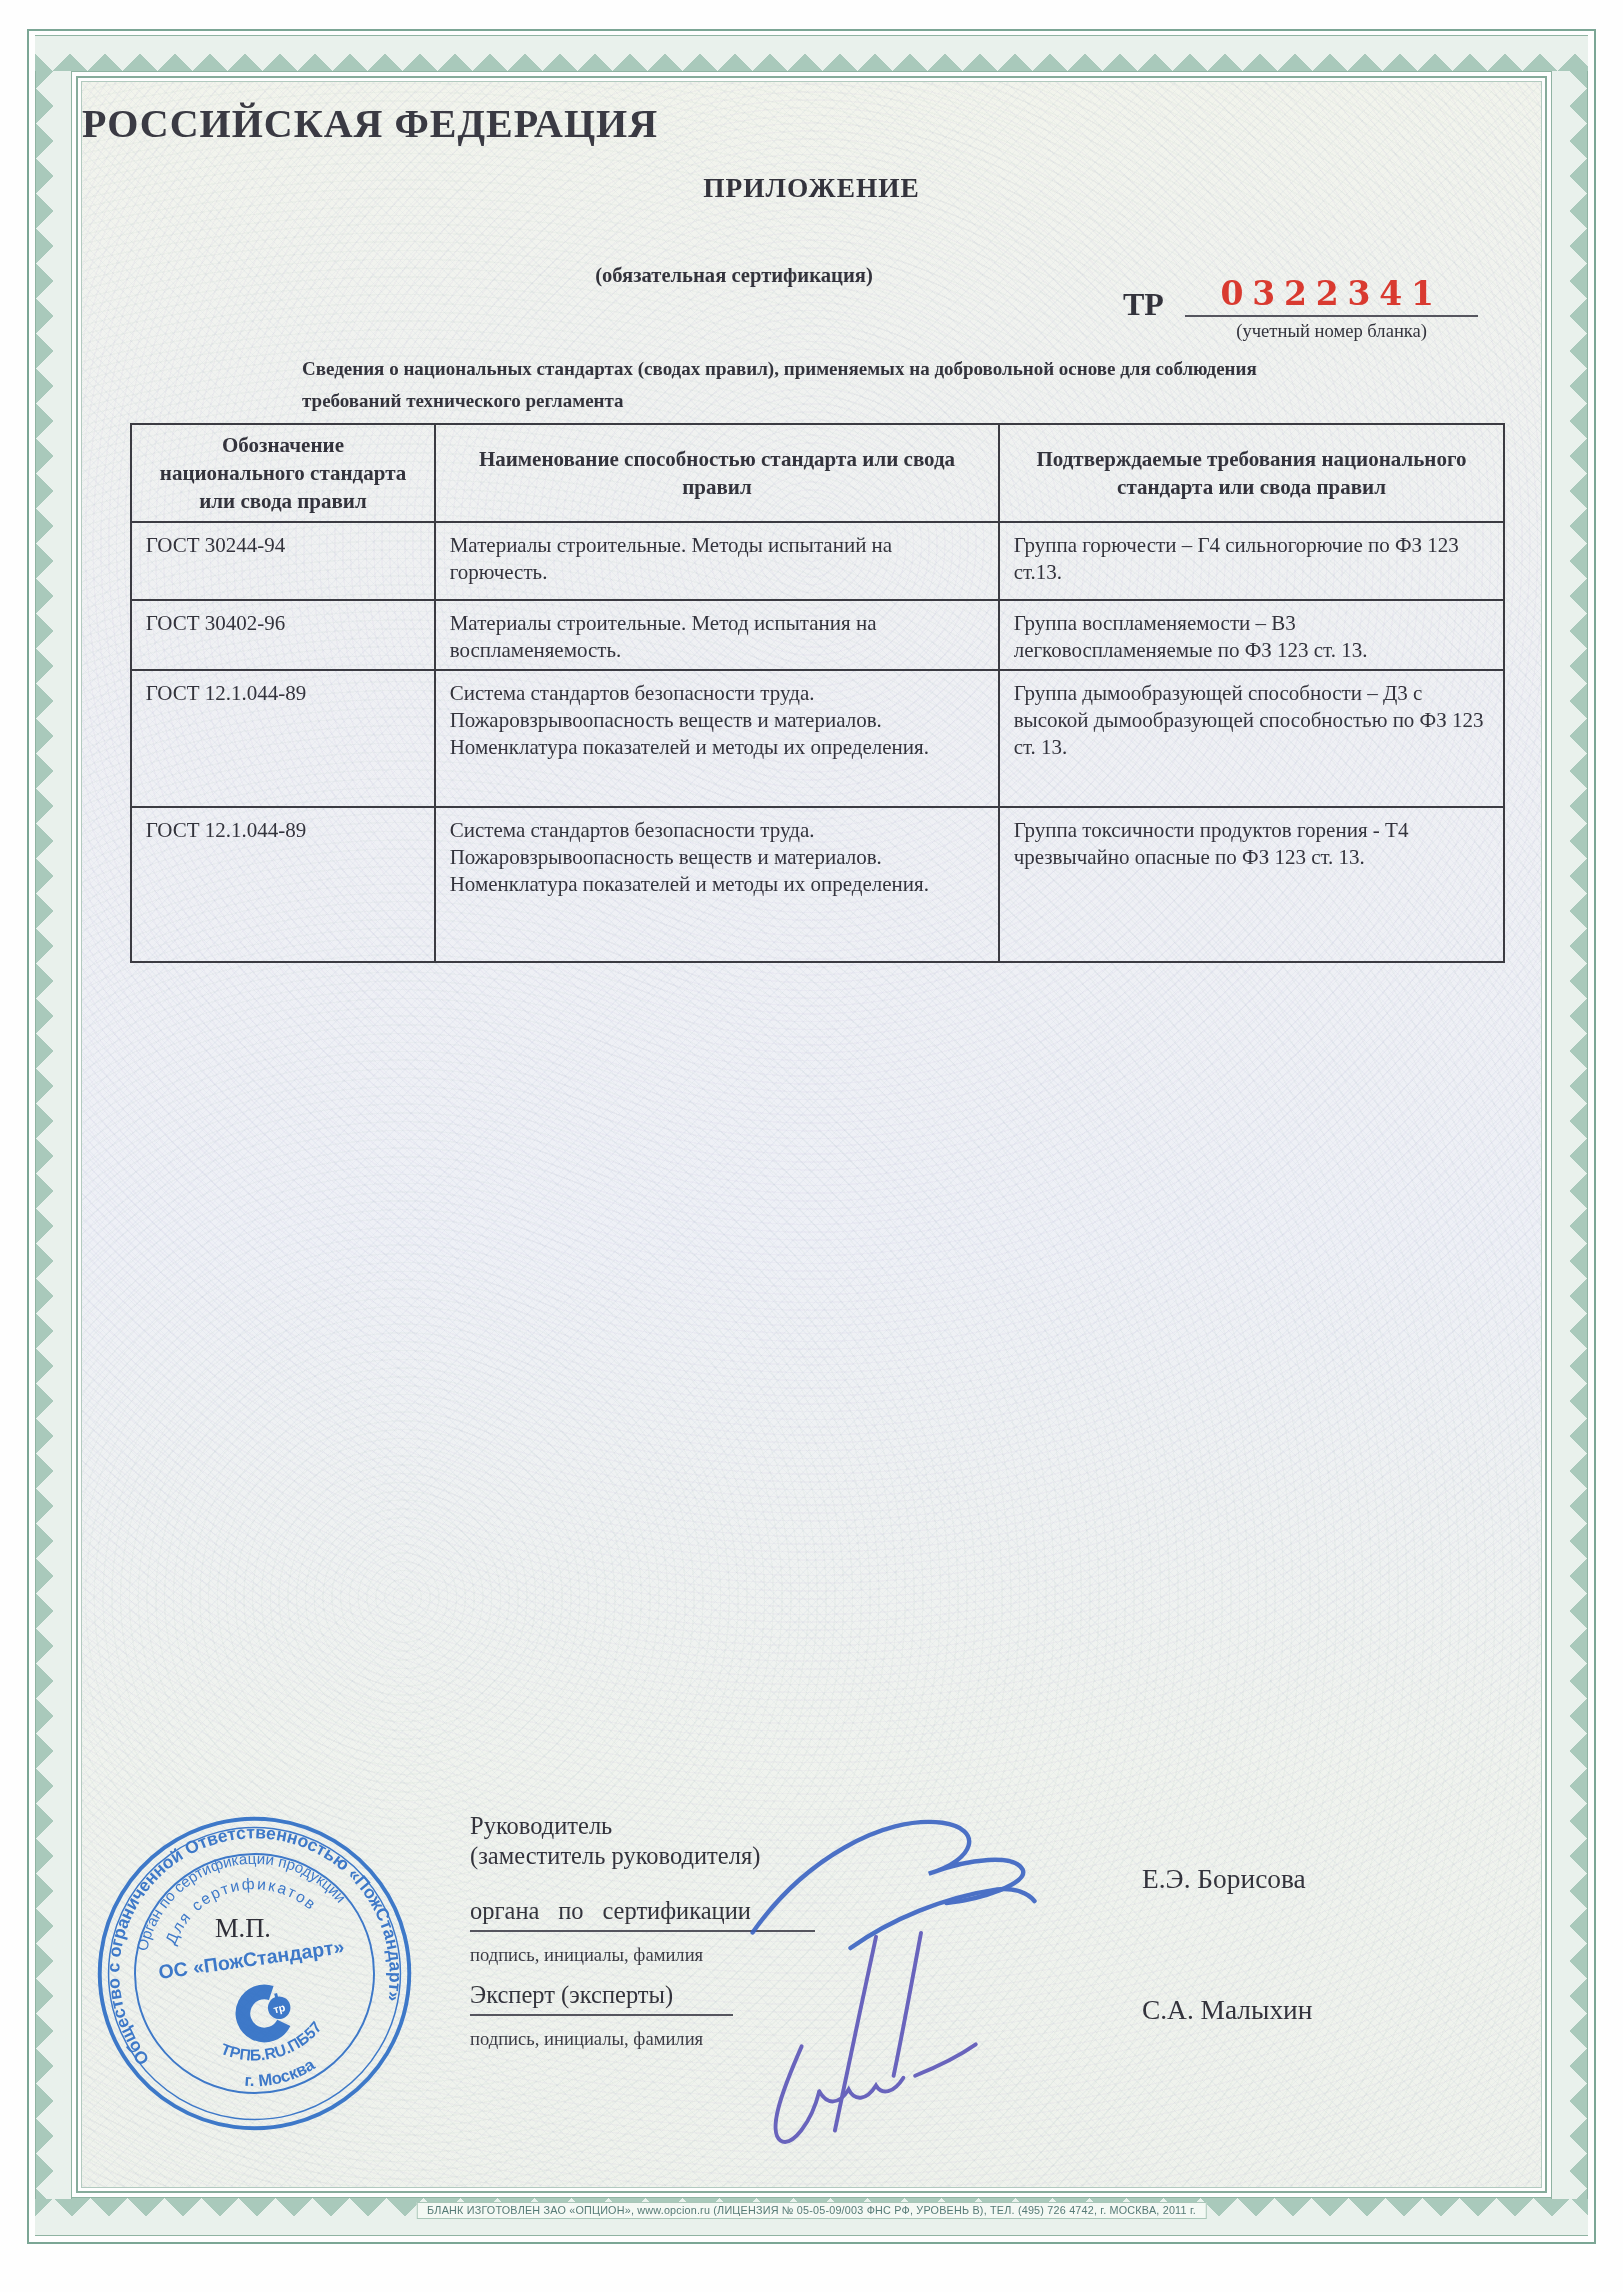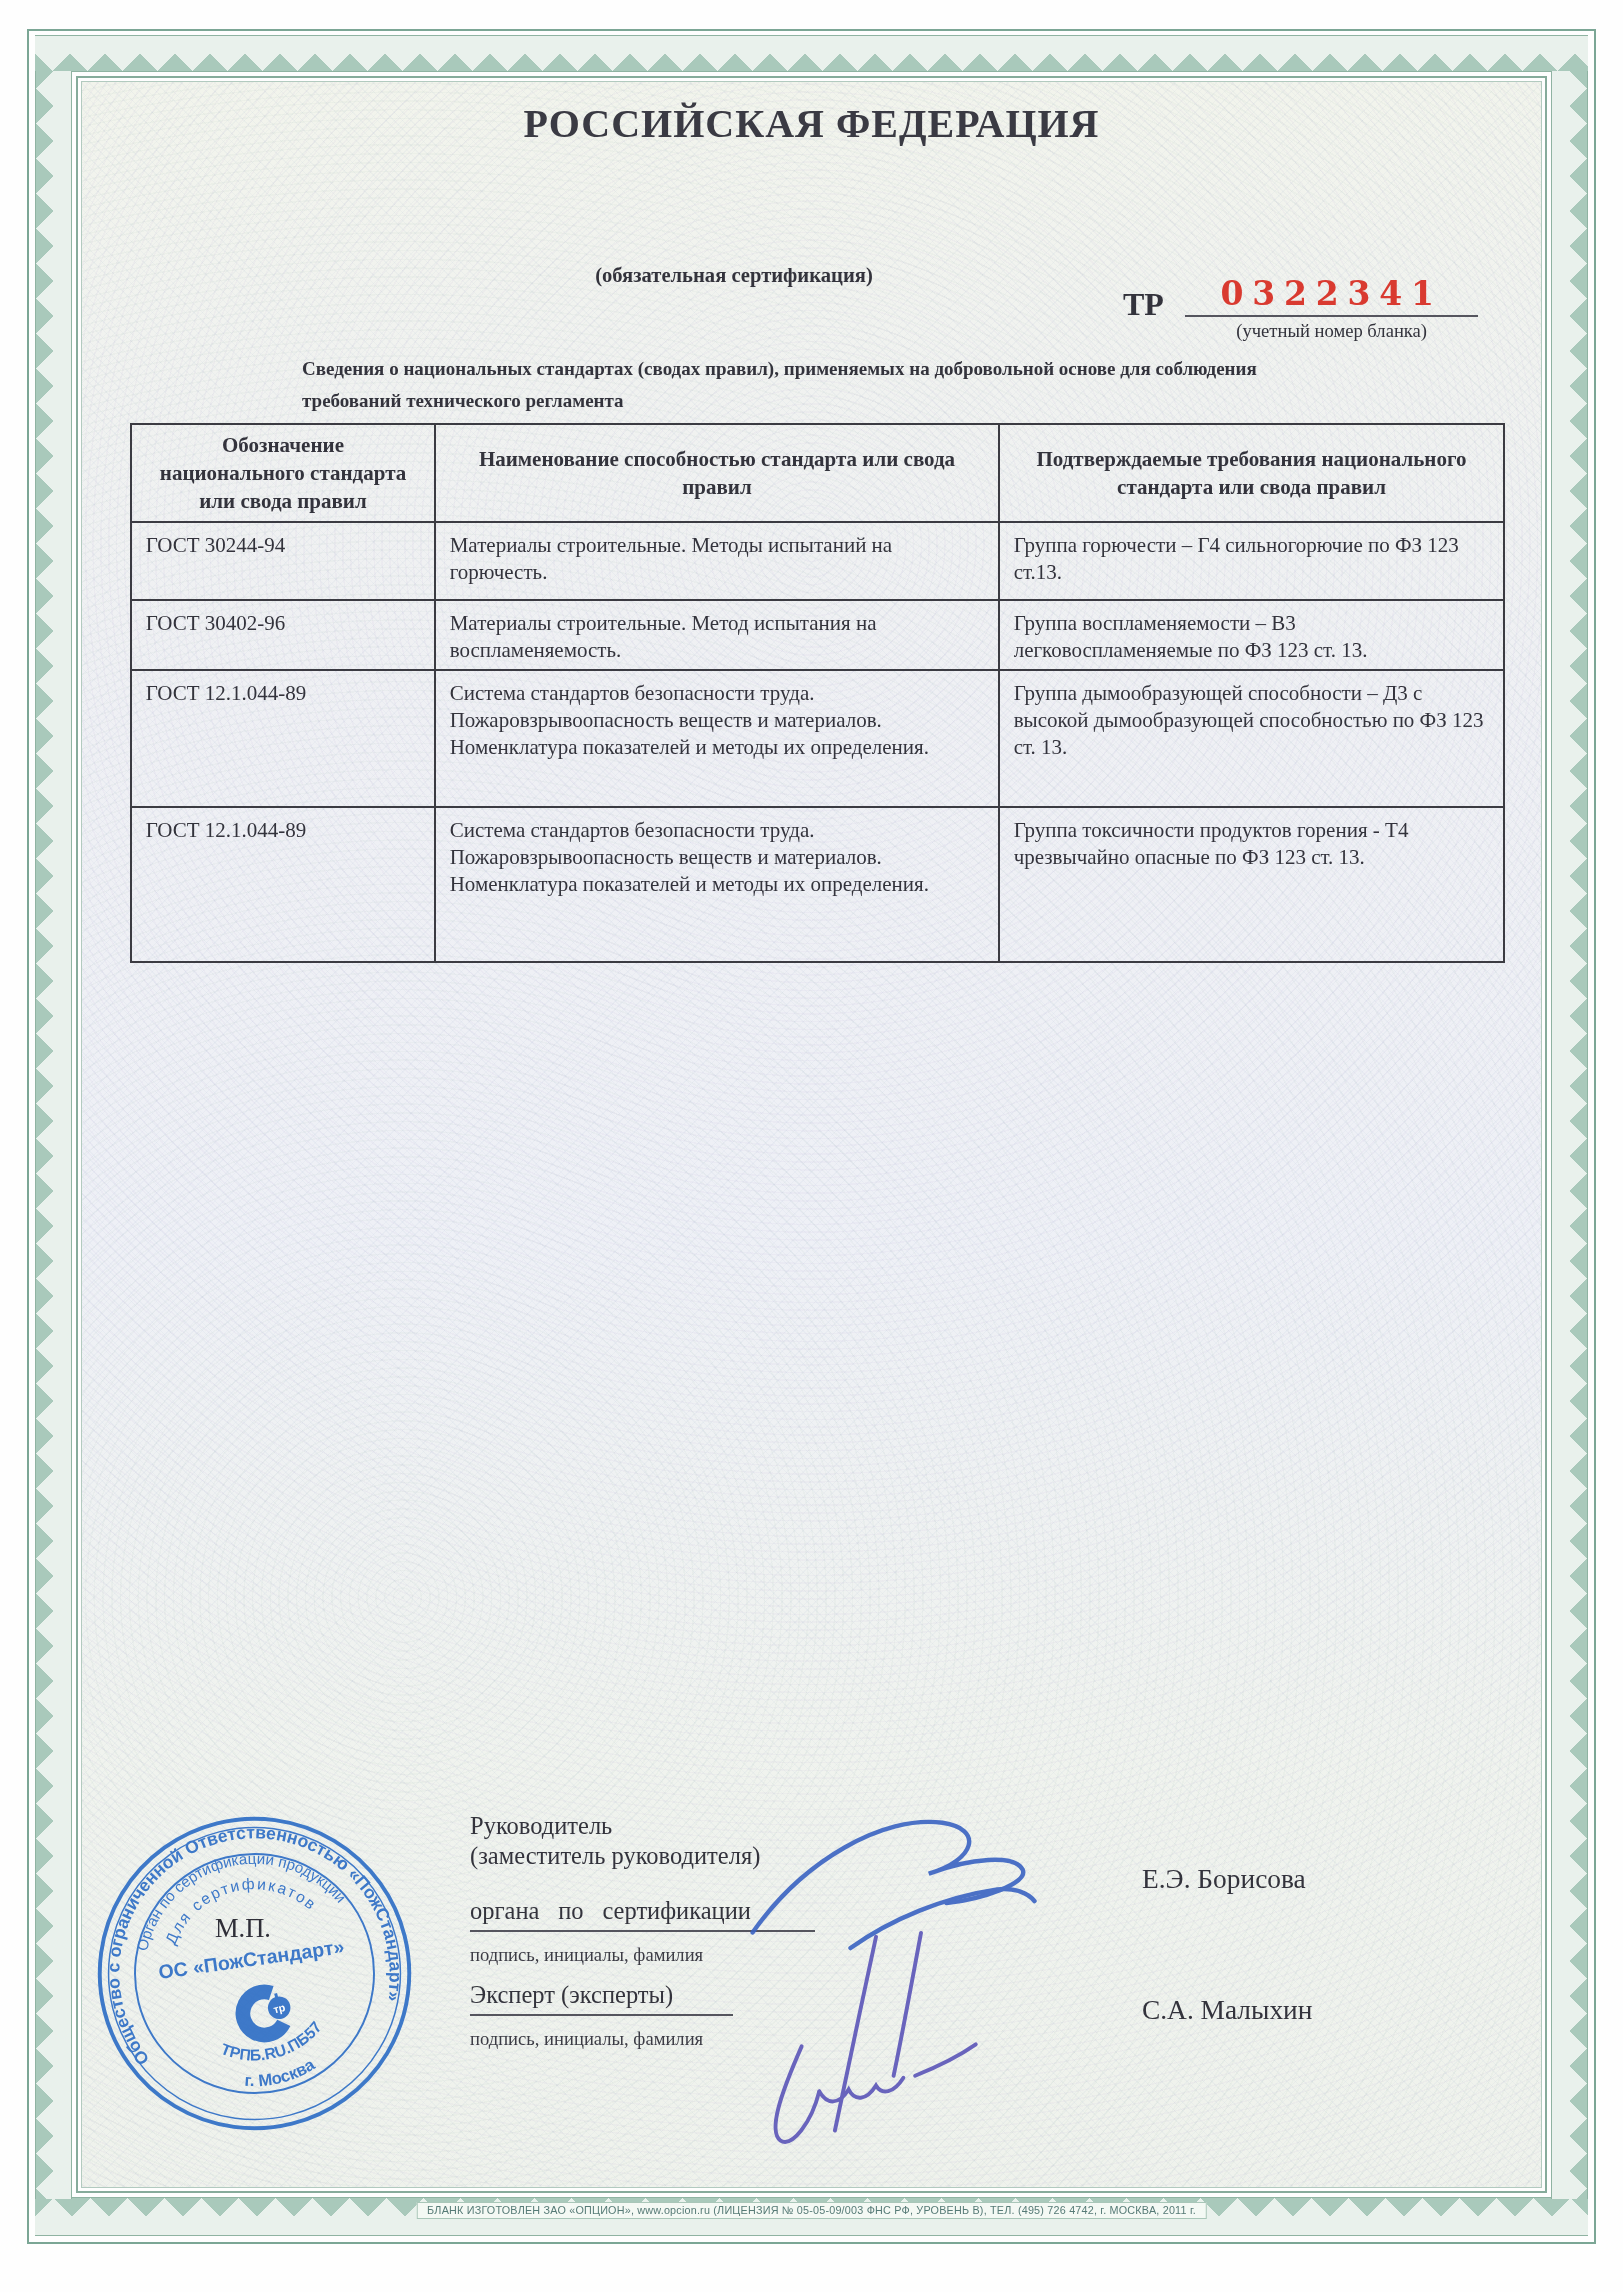--- a/index.html
+++ b/index.html
@@ -38,21 +38,21 @@
   
   .content{position:absolute;left:82px;right:82px;top:82px;bottom:106px;z-index:1;
     background-image:
       repeating-linear-gradient(45deg,rgba(110,140,180,0.05) 0 1px,transparent 1px 5.9px),
       repeating-linear-gradient(-45deg,rgba(110,140,180,0.05) 0 1px,transparent 1px 5.9px),
       repeating-radial-gradient(circle at 50% 22%,rgba(150,120,190,0.05) 0 1.5px,transparent 1.5px 7.8px),
       repeating-radial-gradient(circle at 22% 72%,rgba(120,160,140,0.05) 0 1.5px,transparent 1.5px 8.8px),
       linear-gradient(180deg,#f2f4ec 0%,#eff0f4 30%,#eef0f6 55%,#f0f3ee 80%,#eff2ec 100%);}
 
   
-  .country{position:absolute;top:17.6px;left:0;right:0;text-align:center;
+  .country{position:absolute;top:17.6px;left:0;right:0;
            font-size:40px;font-weight:bold;letter-spacing:1px;color:#3a3a43;}
   .doc-type{position:absolute;top:91px;left:0;right:0;text-align:center;
             font-size:27.4px;font-weight:bold;letter-spacing:1px;}
   .cert-line{position:absolute;top:125px;left:0;right:29px;display:flex;
              justify-content:center;align-items:flex-end;gap:17.6px;}
   .cert-line .t1{font-size:37px;font-weight:bold;}
   .cert-line .nsign{font-size:33px;font-weight:bold;padding-bottom:2px;}
   .cert-number{display:inline-block;min-width:384px;text-align:center;font-size:29px;
                border-bottom:2px solid #55555e;padding:0 11.8px 3.9px 11.8px;}
   .mandatory{position:absolute;top:182px;left:0;width:1304px;text-align:center;
@@ -109,20 +109,21 @@
   <div class="band band-top"></div>
   <div class="band band-bottom"></div>
   <div class="band band-left"></div>
   <div class="band band-right"></div>
   <div class="frame-inner"></div>
   <div class="frame-inner2"></div>
 
   <div class="content">
 
     <div class="country">РОССИЙСКАЯ ФЕДЕРАЦИЯ</div>
+    <div class="doc-type">ПРИЛОЖЕНИЕ</div>
     <div class="mandatory">(обязательная сертификация)</div>
 
     <div class="tr-row">
       <span class="tr-label">ТР</span>
       <span class="blank-col">
         <span class="blank-number">0322341</span>
         <span class="blank-caption">(учетный номер бланка)</span>
       </span>
     </div>
 

